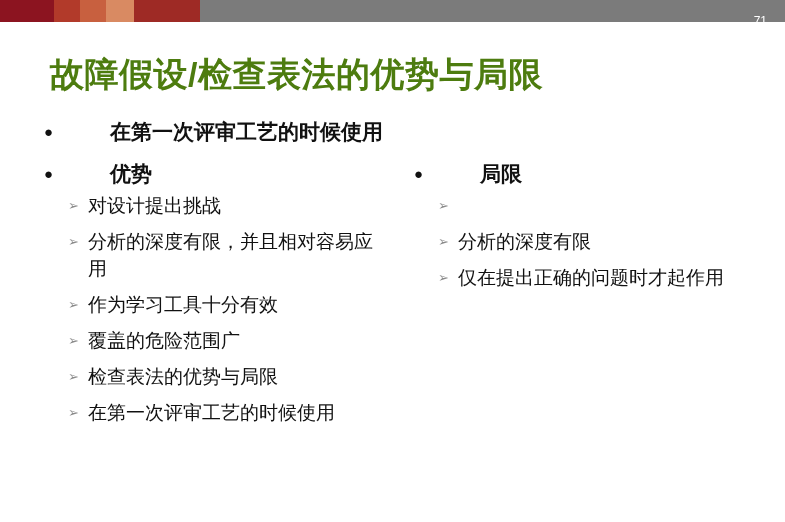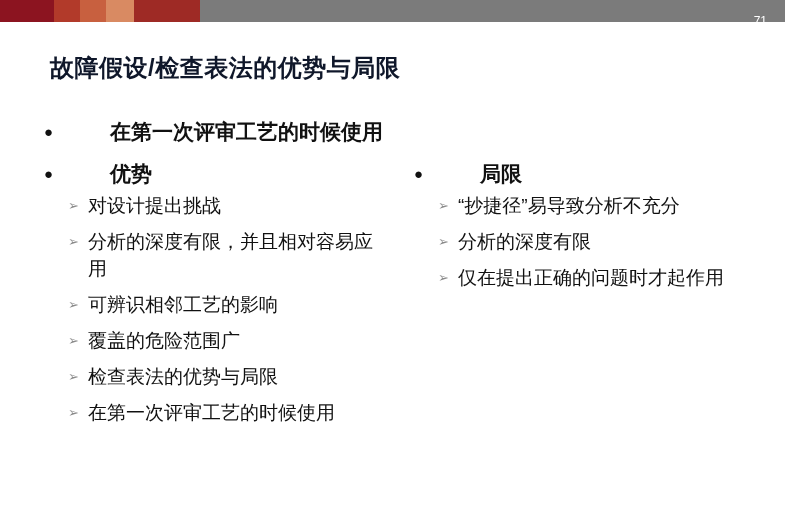--- a/index.html
+++ b/index.html
@@ -46,23 +46,23 @@
     color: #ffffff;
     font-size: 12px;
     line-height: 18px;
     font-family: "Liberation Sans", sans-serif;
   }
 
   .title {
     position: absolute;
     top: 52px;
     left: 50px;
-    font-size: 24px;
+    font-size: 34px;
     font-weight: bold;
-    color: #0f172a;
+    color: #4d7c0f;
     letter-spacing: 0.5px;
     white-space: nowrap;
   }
 
   .content {
     position: absolute;
     top: 118px;
     left: 44px;
     width: 710px;
   }
@@ -159,21 +159,21 @@
           <div class="l2">
             <span class="arrow">➢</span>
             <span class="txt">对设计提出挑战</span>
           </div>
           <div class="l2">
             <span class="arrow">➢</span>
             <span class="txt">分析的深度有限，并且相对容易应用</span>
           </div>
           <div class="l2">
             <span class="arrow">➢</span>
-            <span class="txt">可辨识相邻工艺的影响</span>
+            <span class="txt">作为学习工具十分有效</span>
           </div>
           <div class="l2">
             <span class="arrow">➢</span>
             <span class="txt">覆盖的危险范围广</span>
           </div>
           <div class="l2">
             <span class="arrow">➢</span>
             <span class="txt">检查表法的优势与局限</span>
           </div>
           <div class="l2">
@@ -184,21 +184,20 @@
       </div>
 
       <div class="col-right">
         <div class="l1 heading-row">
           <span class="dot">●</span>
           <span class="txt">局限</span>
         </div>
         <div class="sub-list">
           <div class="l2">
             <span class="arrow">➢</span>
-            <span class="txt">“抄捷径”易导致分析不充分</span>
           </div>
           <div class="l2">
             <span class="arrow">➢</span>
             <span class="txt">分析的深度有限</span>
           </div>
           <div class="l2">
             <span class="arrow">➢</span>
             <span class="txt">仅在提出正确的问题时才起作用</span>
           </div>
         </div>

